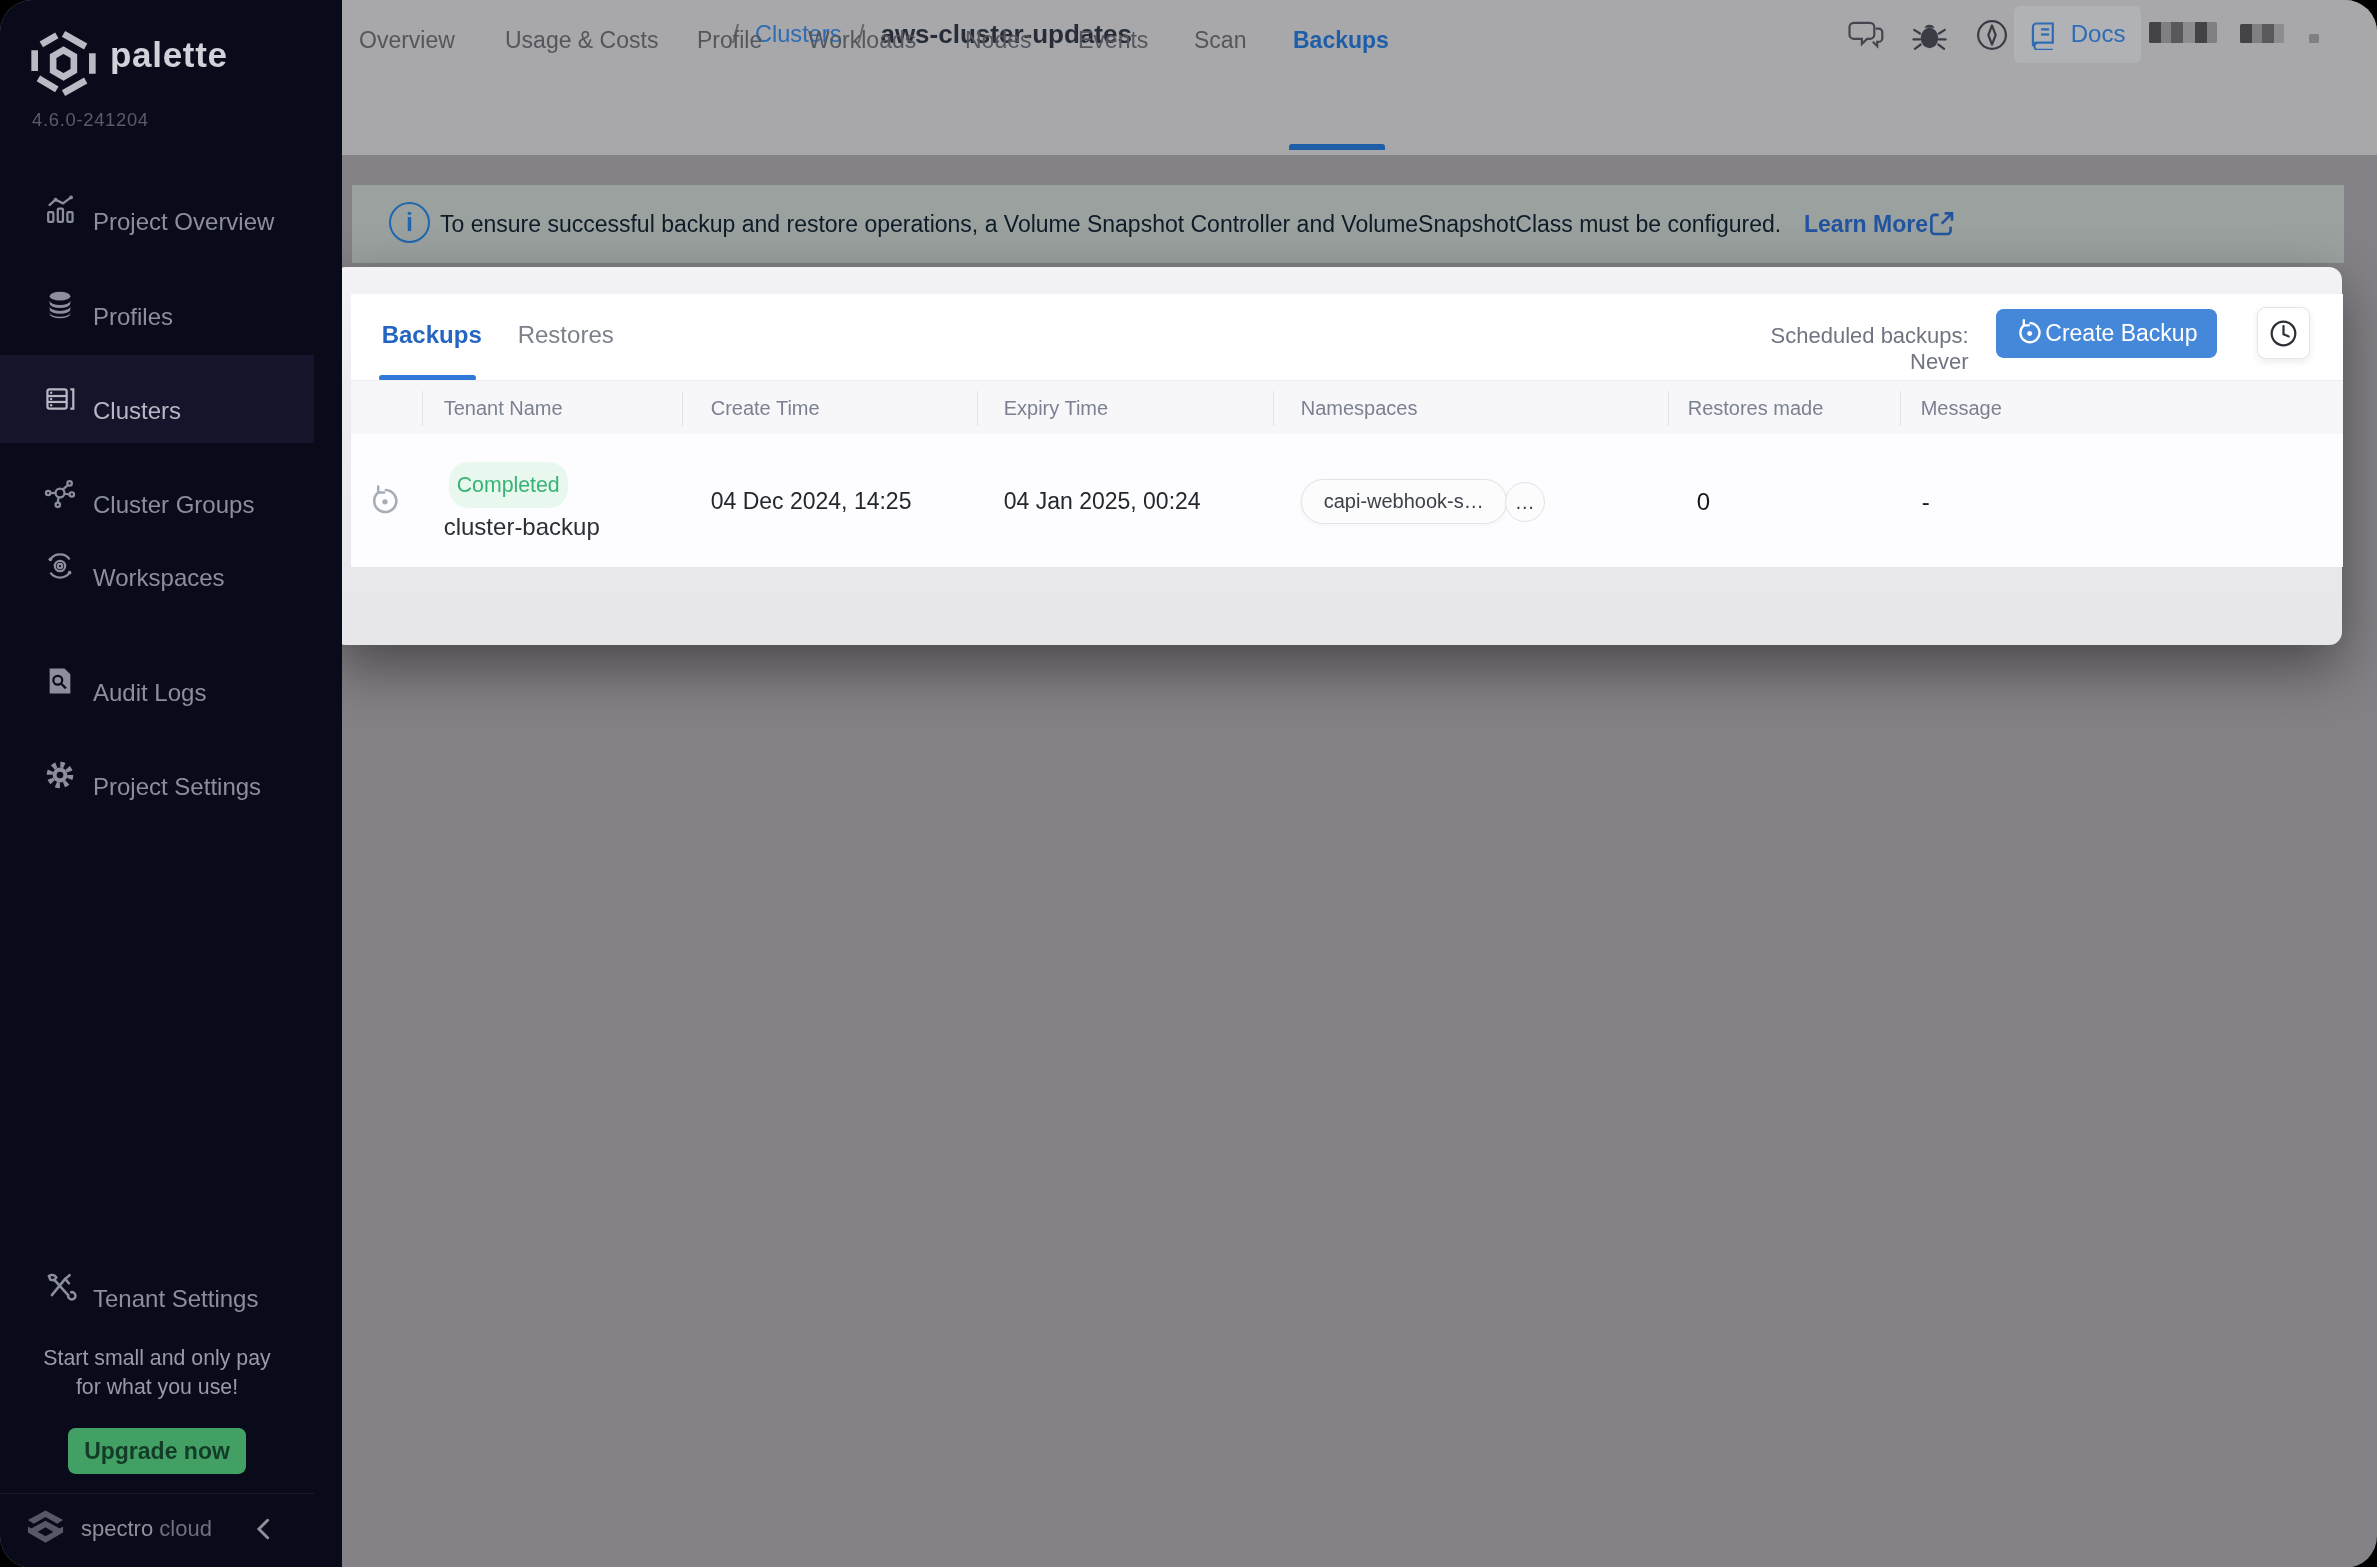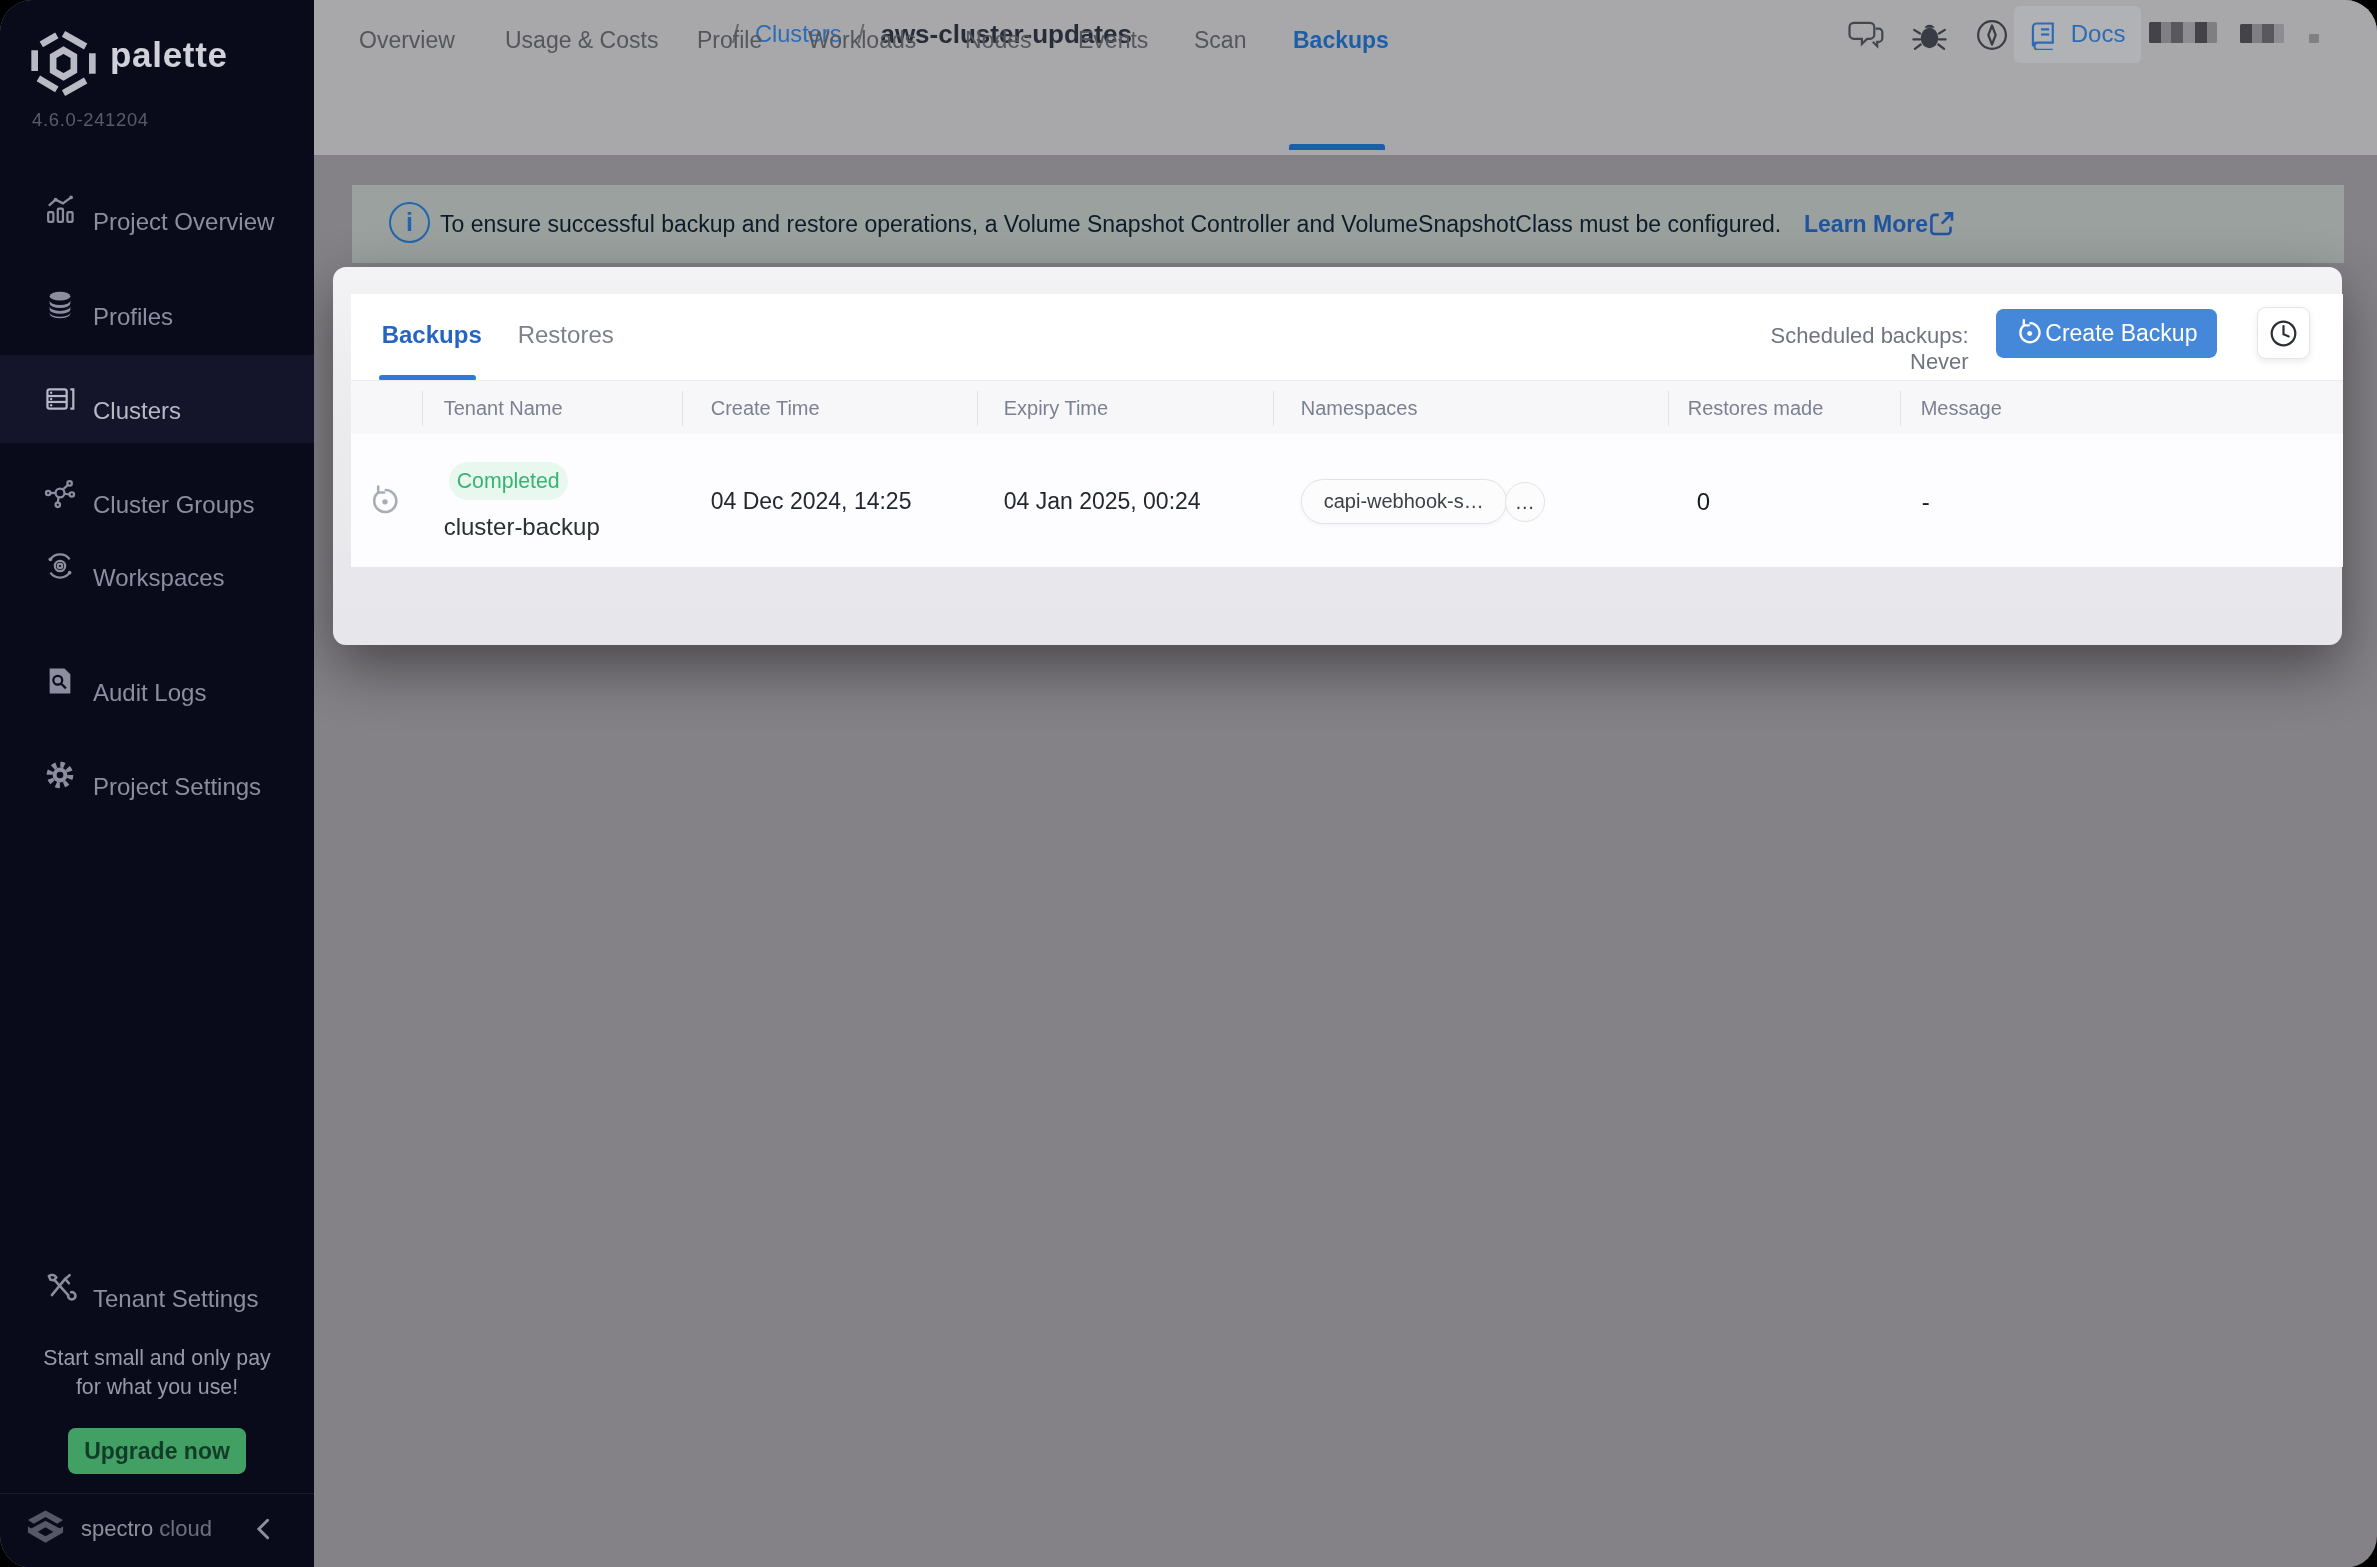--- a/index.html
+++ b/index.html
@@ -40,28 +40,28 @@
   .ptab-line{position:absolute;left:28px;top:81px;width:97px;height:5.9px;background:#3079d8;border-radius:2.9px;}
   .sched{position:absolute;left:1390px;top:29.4px;width:228px;font-size:22px;color:#6f7480;text-align:right;}
   .create-btn{position:absolute;left:1645px;top:14.7px;width:221px;height:49px;background:#4587d9;border-radius:7.4px;color:#fff;font-size:23px;font-weight:500;display:flex;align-items:center;justify-content:center;gap:1px;}
   .clock-btn{position:absolute;left:1906px;top:13.2px;width:53px;height:52px;background:#fff;border:0.7px solid #e4e4ea;border-radius:8.8px;box-shadow:0 2.9px 7.4px rgba(30,30,60,.08);display:flex;align-items:center;justify-content:center;}
 
   .thead{position:absolute;left:0;top:86px;width:1992px;height:54px;background:#f7f7fa;border-top:0.7px solid #ececf2;}
   .th{position:absolute;top:0;height:54px;line-height:54px;font-size:20px;color:#7b8191;}
   .tdiv{position:absolute;top:9.6px;width:0.7px;height:35px;background:#e2e2e9;}
 
   .trow{position:absolute;left:0;top:141px;width:1992px;height:132px;background:#fdfdff;}
-  .badge{position:absolute;left:98px;top:27px;width:119px;height:38px;background:#e9f8ef;border-radius:19px;color:#36b473;font-size:21.3px;display:flex;align-items:center;justify-content:center;}
+  .badge{position:absolute;left:98px;top:27px;width:119px;height:46px;background:#e9f8ef;border-radius:19px;color:#36b473;font-size:21.3px;display:flex;align-items:center;justify-content:center;}
   .bname{position:absolute;left:93px;top:78px;font-size:24px;color:#2b2f36;}
   .cell{position:absolute;top:53px;font-size:23px;color:#23272e;}
   .chip{position:absolute;left:950px;top:44px;height:45px;padding:0 22px;border:1.5px solid #e2e2e8;background:#fcfcfd;border-radius:23.6px;display:flex;align-items:center;font-size:20px;color:#3c4148;box-shadow:0 1.5px 4.4px rgba(40,40,80,.05);}
   .dots-chip{position:absolute;left:1154px;top:47px;width:40px;height:40px;border:1.5px solid #e2e2e8;background:#fcfcfd;border-radius:50%;display:flex;align-items:center;justify-content:center;font-size:20px;color:#3c4148;}
 
   
-  .sidebar{left:0;top:0;width:314px;height:1568px;background:#0a0b1a;}
+  .sidebar{left:0;top:0;width:342px;height:1568px;background:#0a0b1a;}
   .brand{position:absolute;left:110px;top:35px;font-size:35px;font-weight:600;color:#d0d1d9;letter-spacing:0.7px;}
   .version{position:absolute;left:32px;top:109px;font-size:18.4px;color:#595b6d;letter-spacing:0.7px;}
   .nav-item{position:absolute;left:0;width:314px;height:88px;display:flex;align-items:center;color:#8c8ea0;}
   .nav-item .nicon{width:34px;margin-left:43px;display:flex;justify-content:center;}
   .nav-item .nlabel{margin-left:16px;font-size:24px;margin-top:24px;}
   .nav-item.active{background:#14152a;color:#b7b8c4;}
   .promo{position:absolute;left:0;width:314px;text-align:center;font-size:21.3px;color:#989aa9;}
   .upgrade{position:absolute;left:68px;top:1428px;width:178px;height:46px;background:#42a064;border-radius:7.4px;color:#123c27;font-size:23px;font-weight:600;display:flex;align-items:center;justify-content:center;}
   .sfooter{position:absolute;left:0;top:1493px;width:314px;height:74px;border-top:1.5px solid #191a2c;}
   .sfoot-text{position:absolute;left:81px;top:22px;font-size:22px;color:#8e909c;}

